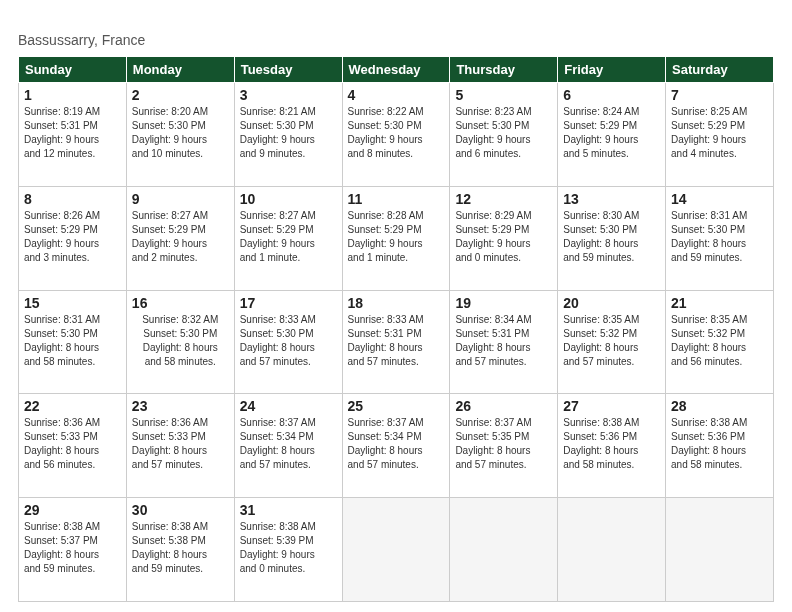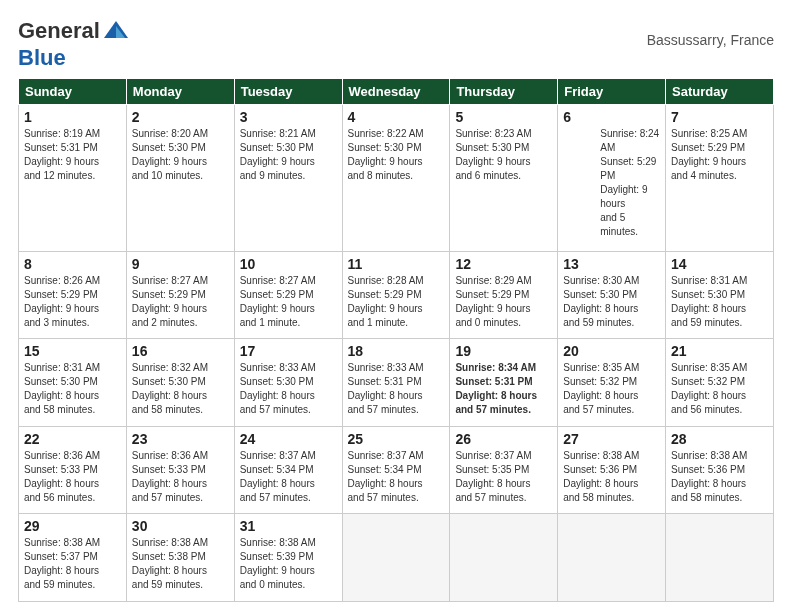--- a/index.html
+++ b/index.html
@@ -90,31 +90,20 @@
       font-size: 10px;
       color: #333;
       line-height: 1.4;
     }
   </style>
 </head>
 <body>
 
 <div class="page">
   <div class="header">
-    <div class="logo">
-      <div>
-        <div class="logo-text">
-          <span class="general">General</span><svg class="logo-icon" viewBox="0 0 28 28" xmlns="http://www.w3.org/2000/svg" style="display:inline-block;vertical-align:middle;margin:0 2px">
-              <polygon points="14,3 26,20 2,20" fill="#1a5fa8"></polygon>
-              <polygon points="14,8 23,20 14,20" fill="#4a9fd4"></polygon>
-            </svg>
-          <br><span class="blue">Blue</span>
-        </div>
-      </div>
-    </div>
     <div class="title-block">
       <div class="calendar-subtitle">Bassussarry, France</div>
     </div>
   </div>
 
   <table class="calendar-table">
     <thead>
       <tr id="weekday-header">
           <th>Sunday</th>
           <th>Monday</th>
@@ -157,21 +146,21 @@
           </td>
           <td>
             <span class="day-number">5</span>
             <div class="day-info" style="white-space: pre-line;">Sunrise: 8:23 AM
 Sunset: 5:30 PM
 Daylight: 9 hours
 and 6 minutes.</div>
           </td>
           <td>
             <span class="day-number">6</span>
-            <div class="day-info" style="white-space: pre-line; margin-left: 37px;">Sunrise: 8:24 AM
+            <div class="day-info" style="white-space: pre-line;">Sunrise: 8:24 AM
 Sunset: 5:29 PM
 Daylight: 9 hours
 and 5 minutes.</div>
           </td>
           <td>
             <span class="day-number">7</span>
             <div class="day-info" style="white-space: pre-line;">Sunrise: 8:25 AM
 Sunset: 5:29 PM
 Daylight: 9 hours
 and 4 minutes.</div>
@@ -231,42 +220,42 @@
         <tr>
           <td>
             <span class="day-number">15</span>
             <div class="day-info" style="white-space: pre-line;">Sunrise: 8:31 AM
 Sunset: 5:30 PM
 Daylight: 8 hours
 and 58 minutes.</div>
           </td>
           <td>
             <span class="day-number">16</span>
-            <div class="day-info" style="white-space: pre-line;">Sunrise: 8:32 AM
+            <div class="day-info" style="white-space: pre-line; text-align: center;">Sunrise: 8:32 AM
 Sunset: 5:30 PM
 Daylight: 8 hours
 and 58 minutes.</div>
           </td>
           <td>
             <span class="day-number">17</span>
             <div class="day-info" style="white-space: pre-line;">Sunrise: 8:33 AM
 Sunset: 5:30 PM
 Daylight: 8 hours
 and 57 minutes.</div>
           </td>
           <td>
             <span class="day-number">18</span>
             <div class="day-info" style="white-space: pre-line;">Sunrise: 8:33 AM
 Sunset: 5:31 PM
 Daylight: 8 hours
 and 57 minutes.</div>
           </td>
           <td>
             <span class="day-number">19</span>
-            <div class="day-info" style="white-space: pre-line; font-weight: bold;">Sunrise: 8:34 AM
+            <div class="day-info" style="white-space: pre-line;">Sunrise: 8:34 AM
 Sunset: 5:31 PM
 Daylight: 8 hours
 and 57 minutes.</div>
           </td>
           <td>
             <span class="day-number">20</span>
             <div class="day-info" style="white-space: pre-line;">Sunrise: 8:35 AM
 Sunset: 5:32 PM
 Daylight: 8 hours
 and 57 minutes.</div>

